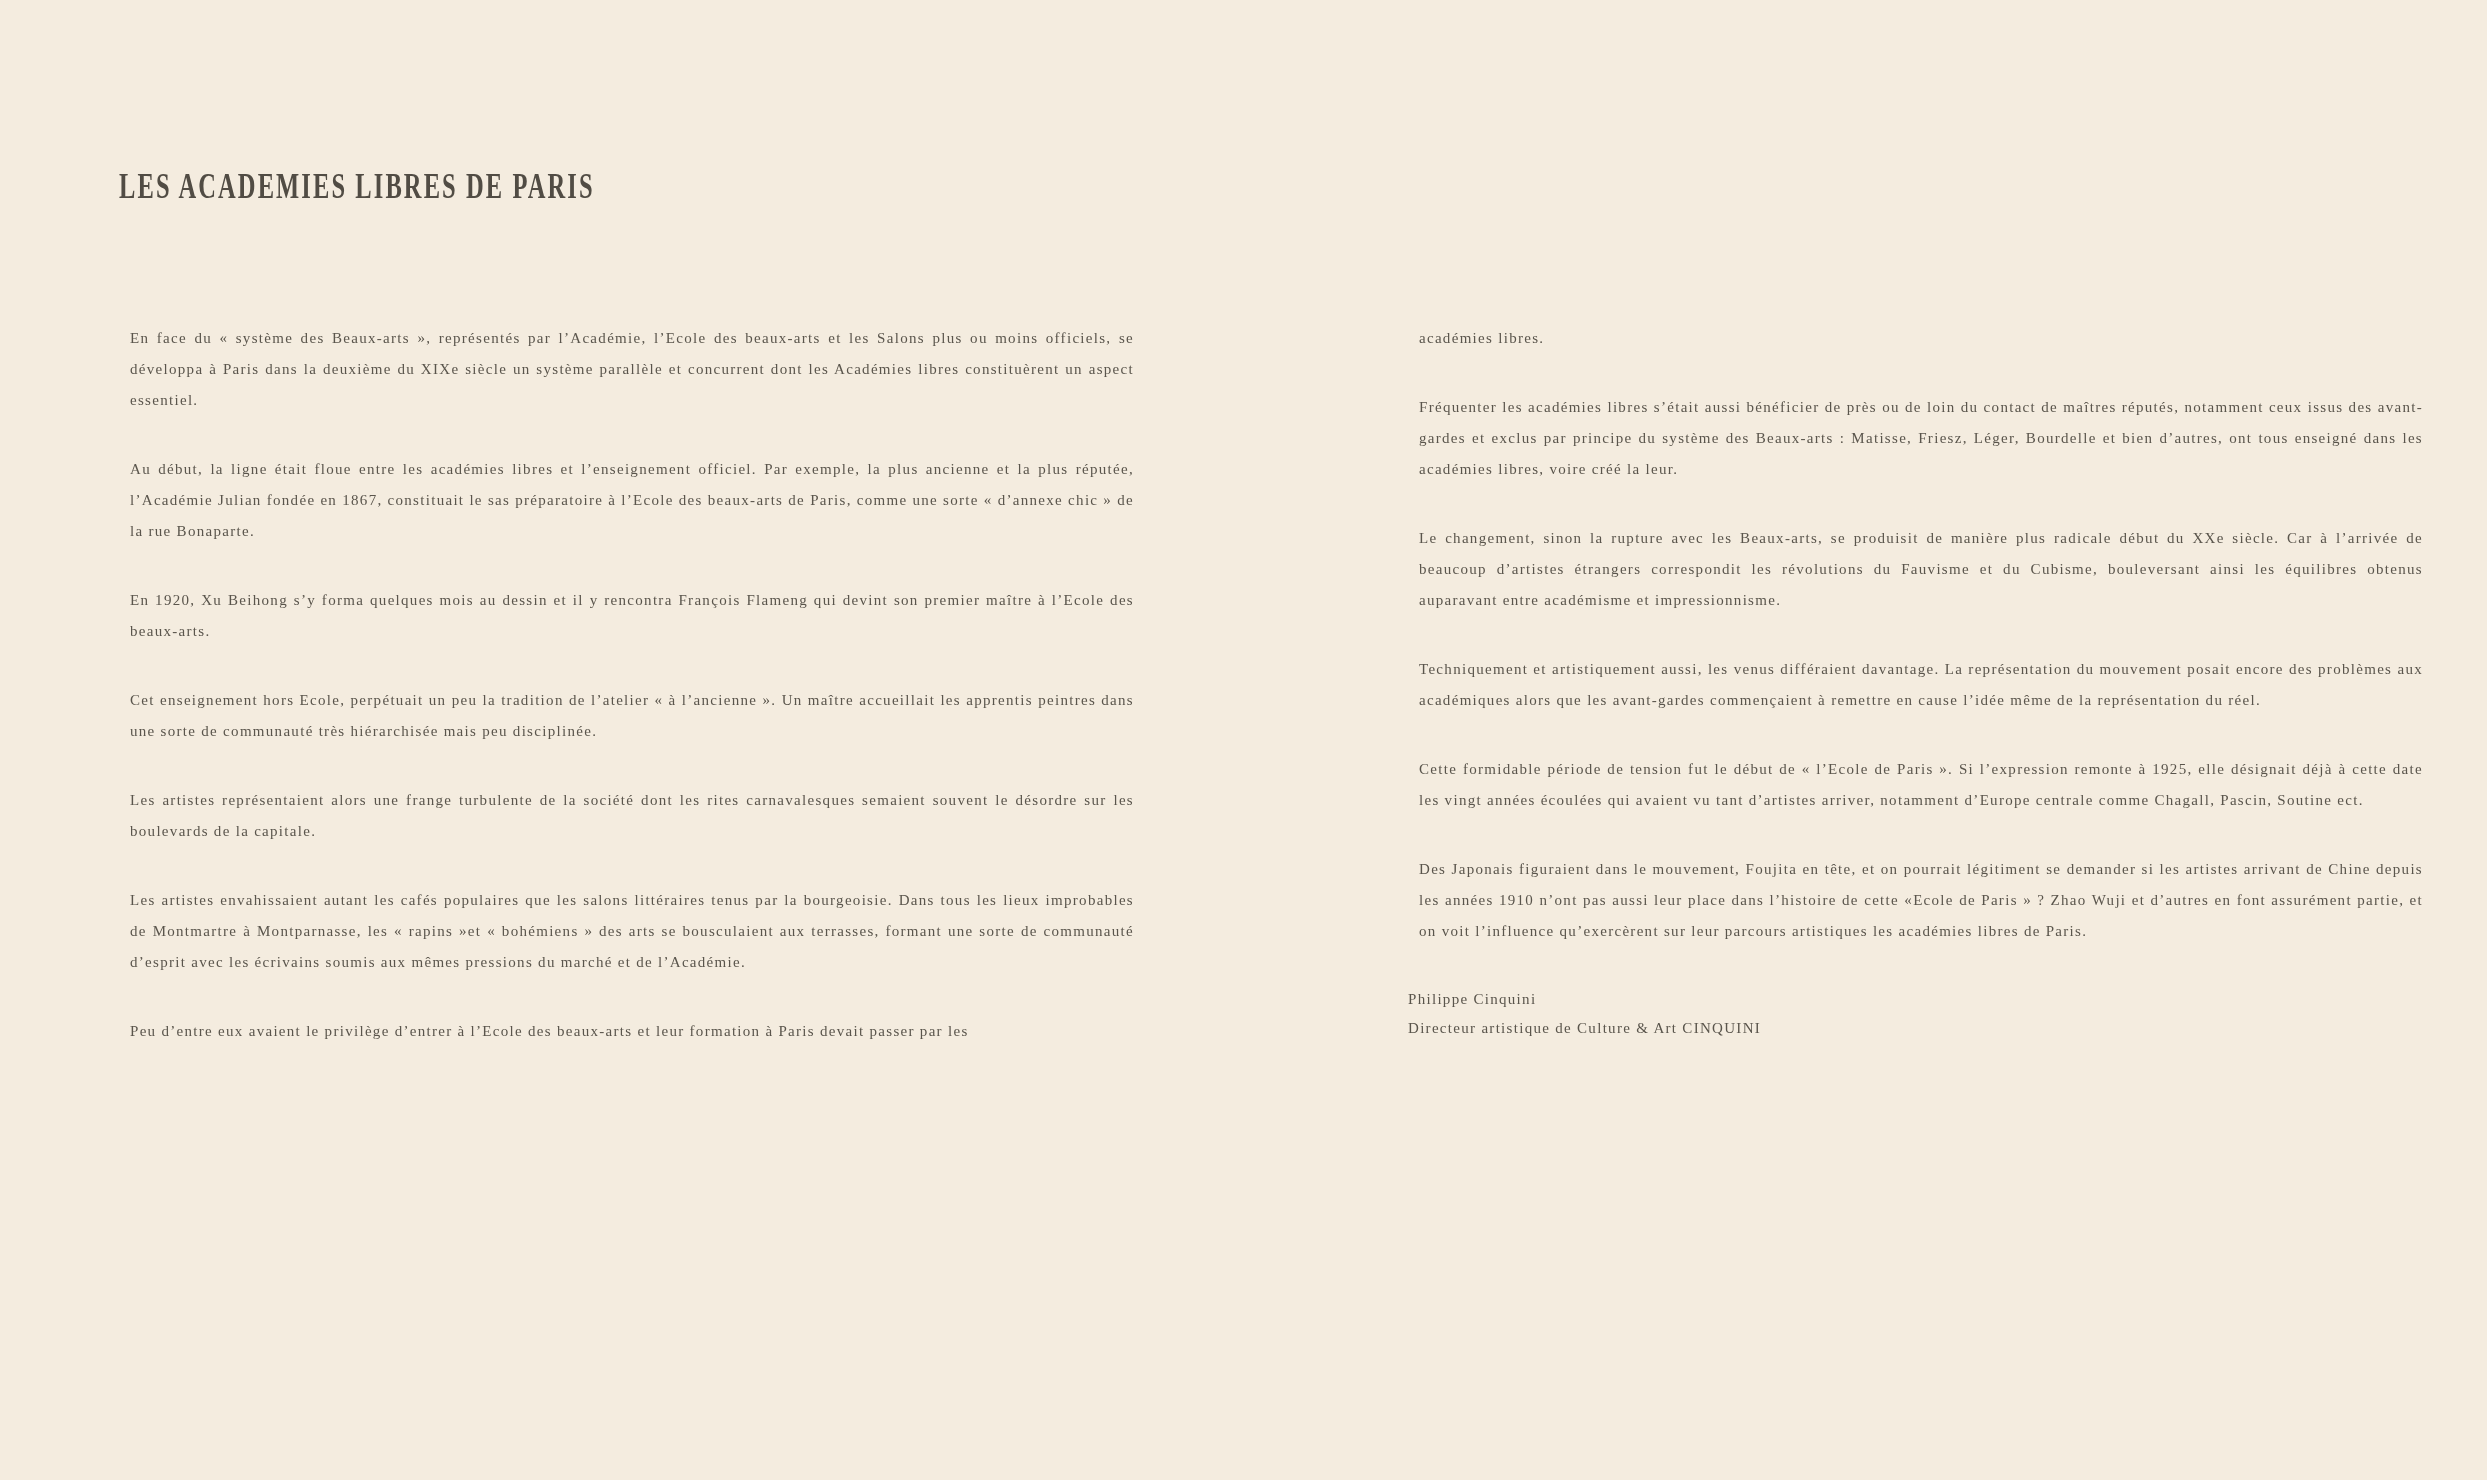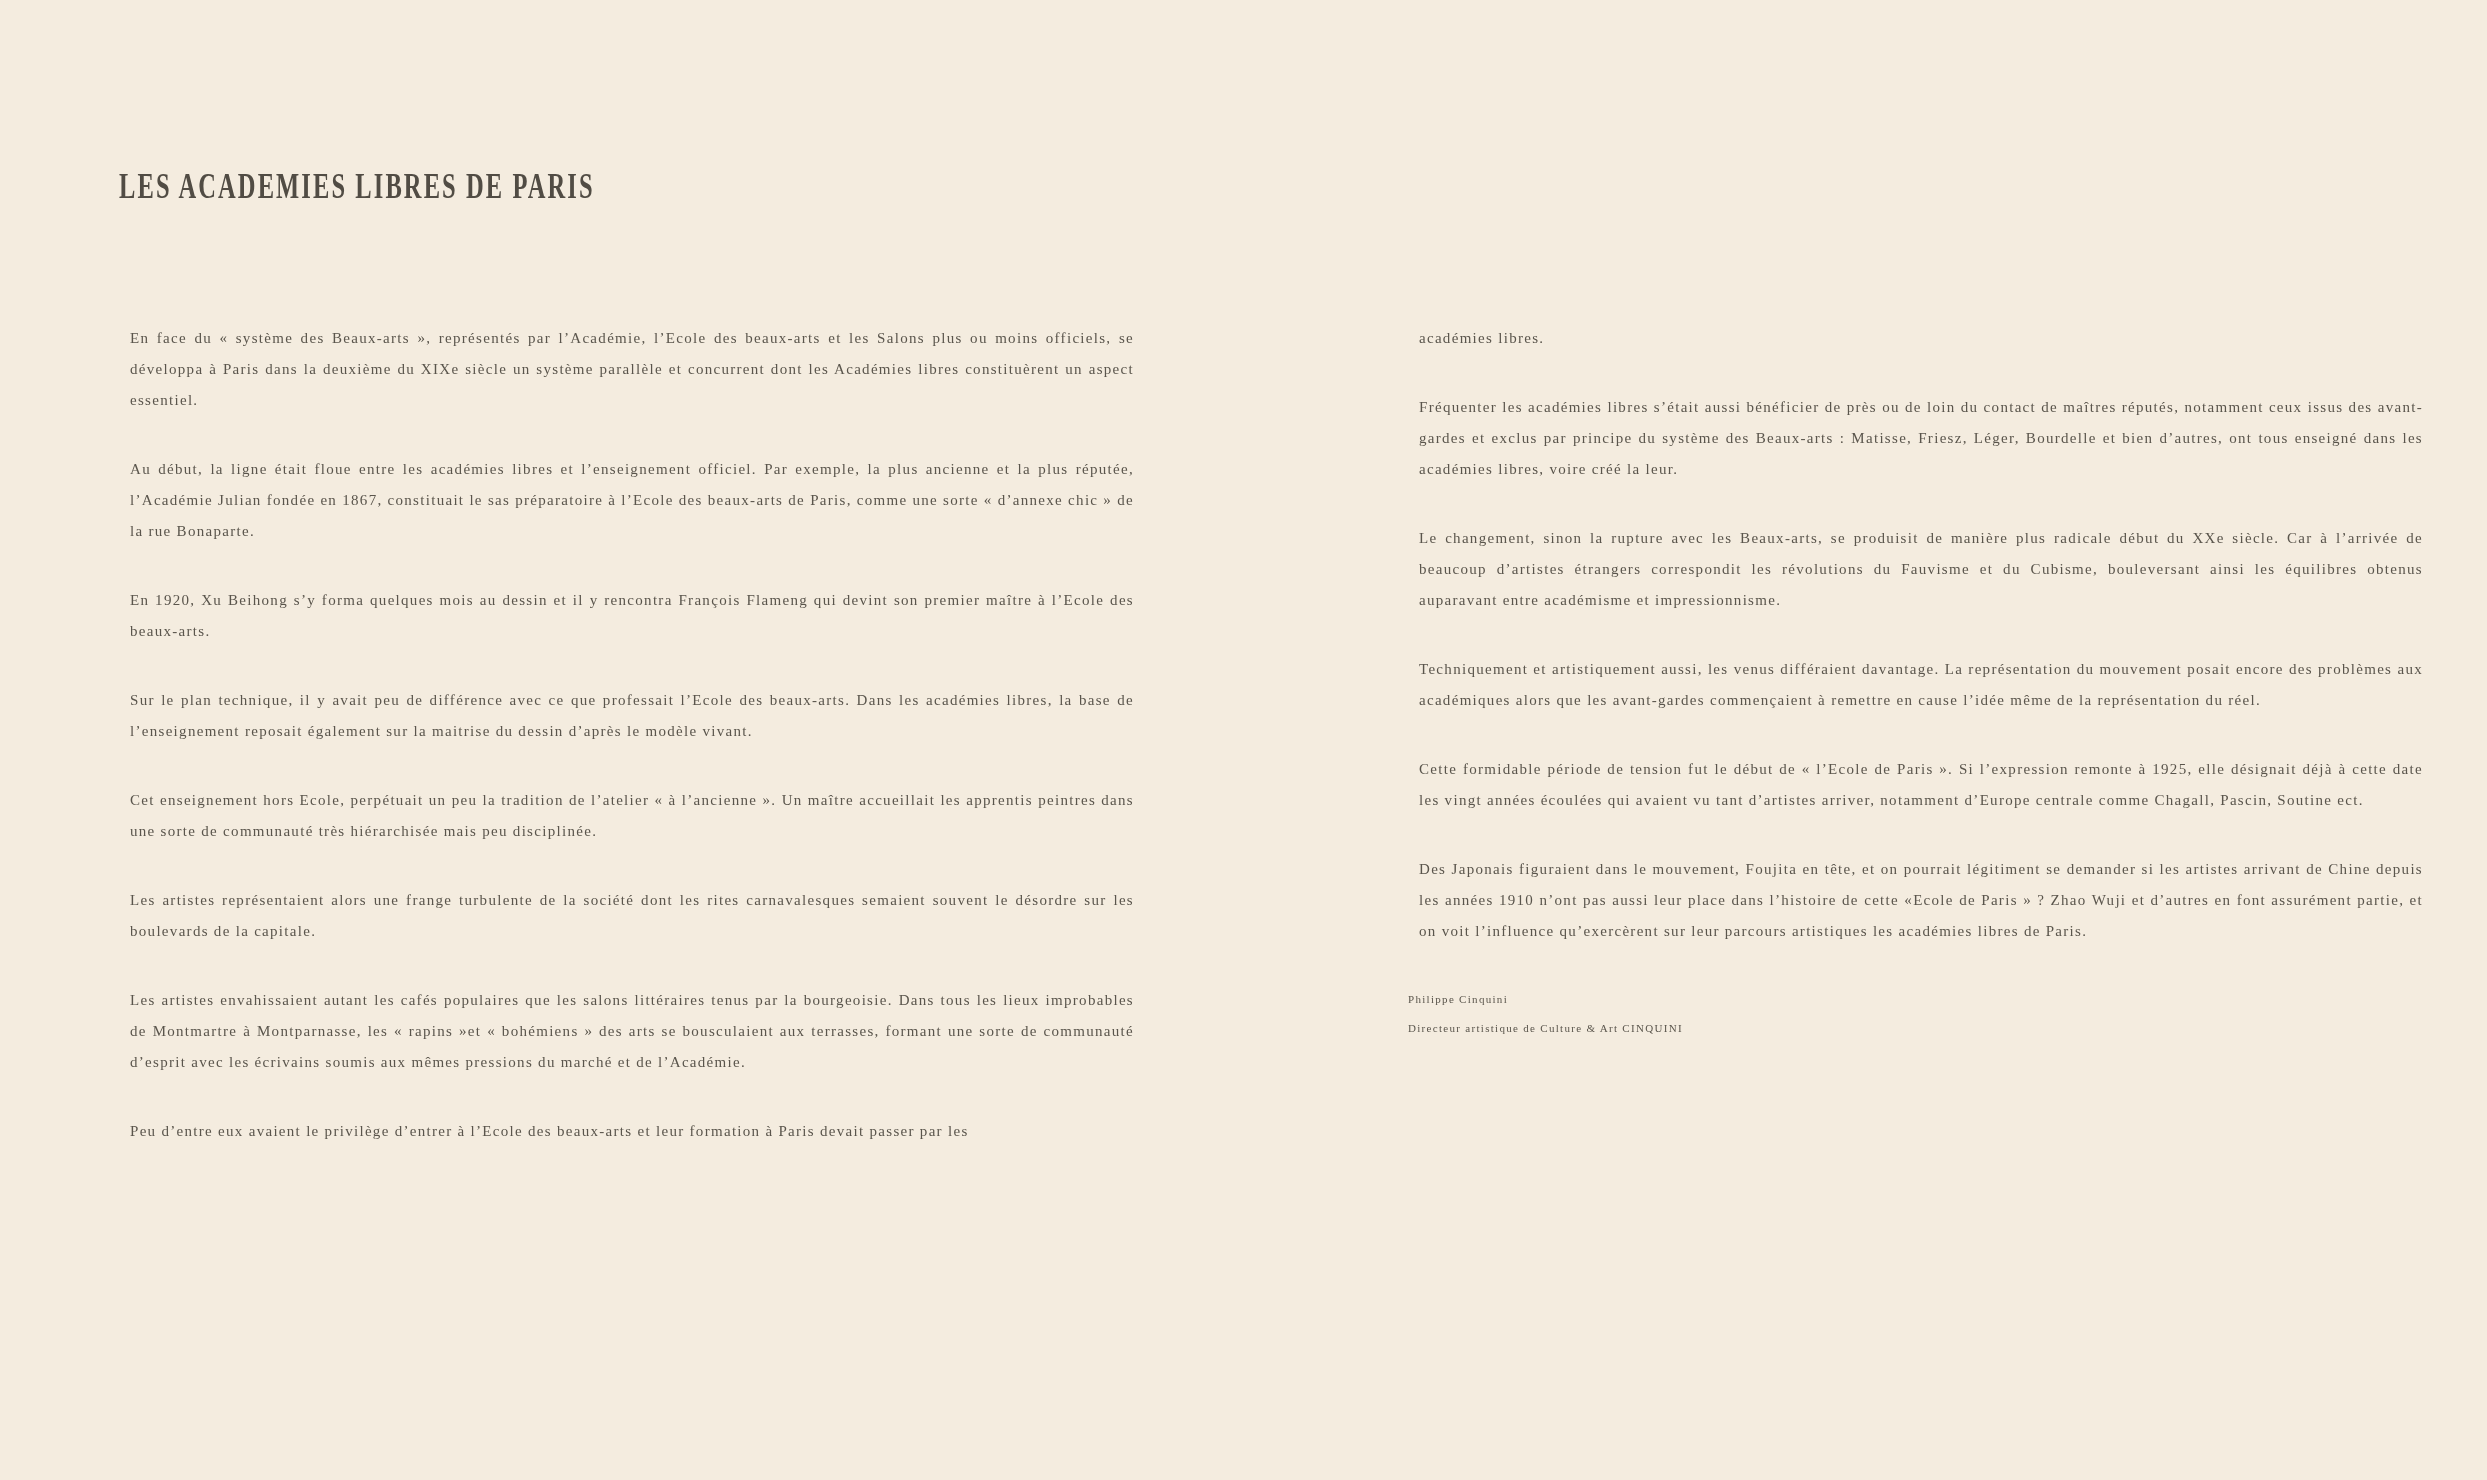--- a/index.html
+++ b/index.html
@@ -45,36 +45,35 @@
   .column-left  { left: 119px;  }
   .column-right { left: 1408px; }
   .column p {
     margin: 0 0 38px 11px;
     text-align: justify;
   }
   .signature {
     margin-top: 20px;
     line-height: 29px;
     letter-spacing: 1.3px;
-    font-size: 11px;
+    font-size: 15px;
   }
   .signature div { white-space: nowrap; }
 </style>
 </head>
 <body>
 
 <div class="spread">
 
   <h1 class="page-title">LES ACADEMIES LIBRES DE PARIS</h1>
 
   <div class="column column-left">
       <p>En face du « système des Beaux-arts », représentés par l’Académie, l’Ecole des beaux-arts et les Salons plus ou moins officiels, se développa à Paris dans la deuxième du XIXe siècle un système parallèle et concurrent dont les Académies libres constituèrent un aspect essentiel.</p>
       <p>Au début, la ligne était floue entre les académies libres et l’enseignement officiel. Par exemple, la plus ancienne et la plus réputée, l’Académie Julian fondée en 1867, constituait le sas préparatoire à l’Ecole des beaux-arts de Paris, comme une sorte « d’annexe chic » de la rue Bonaparte.</p>
       <p>En 1920, Xu Beihong s’y forma quelques mois au dessin et il y rencontra François Flameng qui devint son premier maître à l’Ecole des beaux-arts.</p>
-      <p>Sur le plan technique, il y avait peu de différence avec ce que professait l’Ecole des beaux-arts. Dans les académies libres, la base de l’enseignement reposait également sur la maitrise du dessin d’après le modèle vivant.</p>
       <p>Cet enseignement hors Ecole, perpétuait un peu la tradition de l’atelier « à l’ancienne ». Un maître accueillait les apprentis peintres dans une sorte de communauté très hiérarchisée mais peu disciplinée.</p>
       <p>Les artistes représentaient alors une frange turbulente de la société dont les rites carnavalesques semaient souvent le désordre sur les boulevards de la capitale.</p>
       <p>Les artistes envahissaient autant les cafés populaires que les salons littéraires tenus par la bourgeoisie. Dans tous les lieux improbables de Montmartre à Montparnasse, les « rapins »et « bohémiens » des arts se bousculaient aux terrasses, formant une sorte de communauté d’esprit avec les écrivains soumis aux mêmes pressions du marché et de l’Académie.</p>
       <p>Peu d’entre eux avaient le privilège d’entrer à l’Ecole des beaux-arts et leur formation à Paris devait passer par les</p>
     </div>
 
   <div class="column column-right">
     <div>
         <p>académies libres.</p>
         <p>Fréquenter les académies libres s’était aussi bénéficier de près ou de loin du contact de maîtres réputés, notamment ceux issus des avant-gardes et exclus par principe du système des Beaux-arts : Matisse, Friesz, Léger, Bourdelle et bien d’autres, ont tous enseigné dans les académies libres, voire créé la leur.</p>

